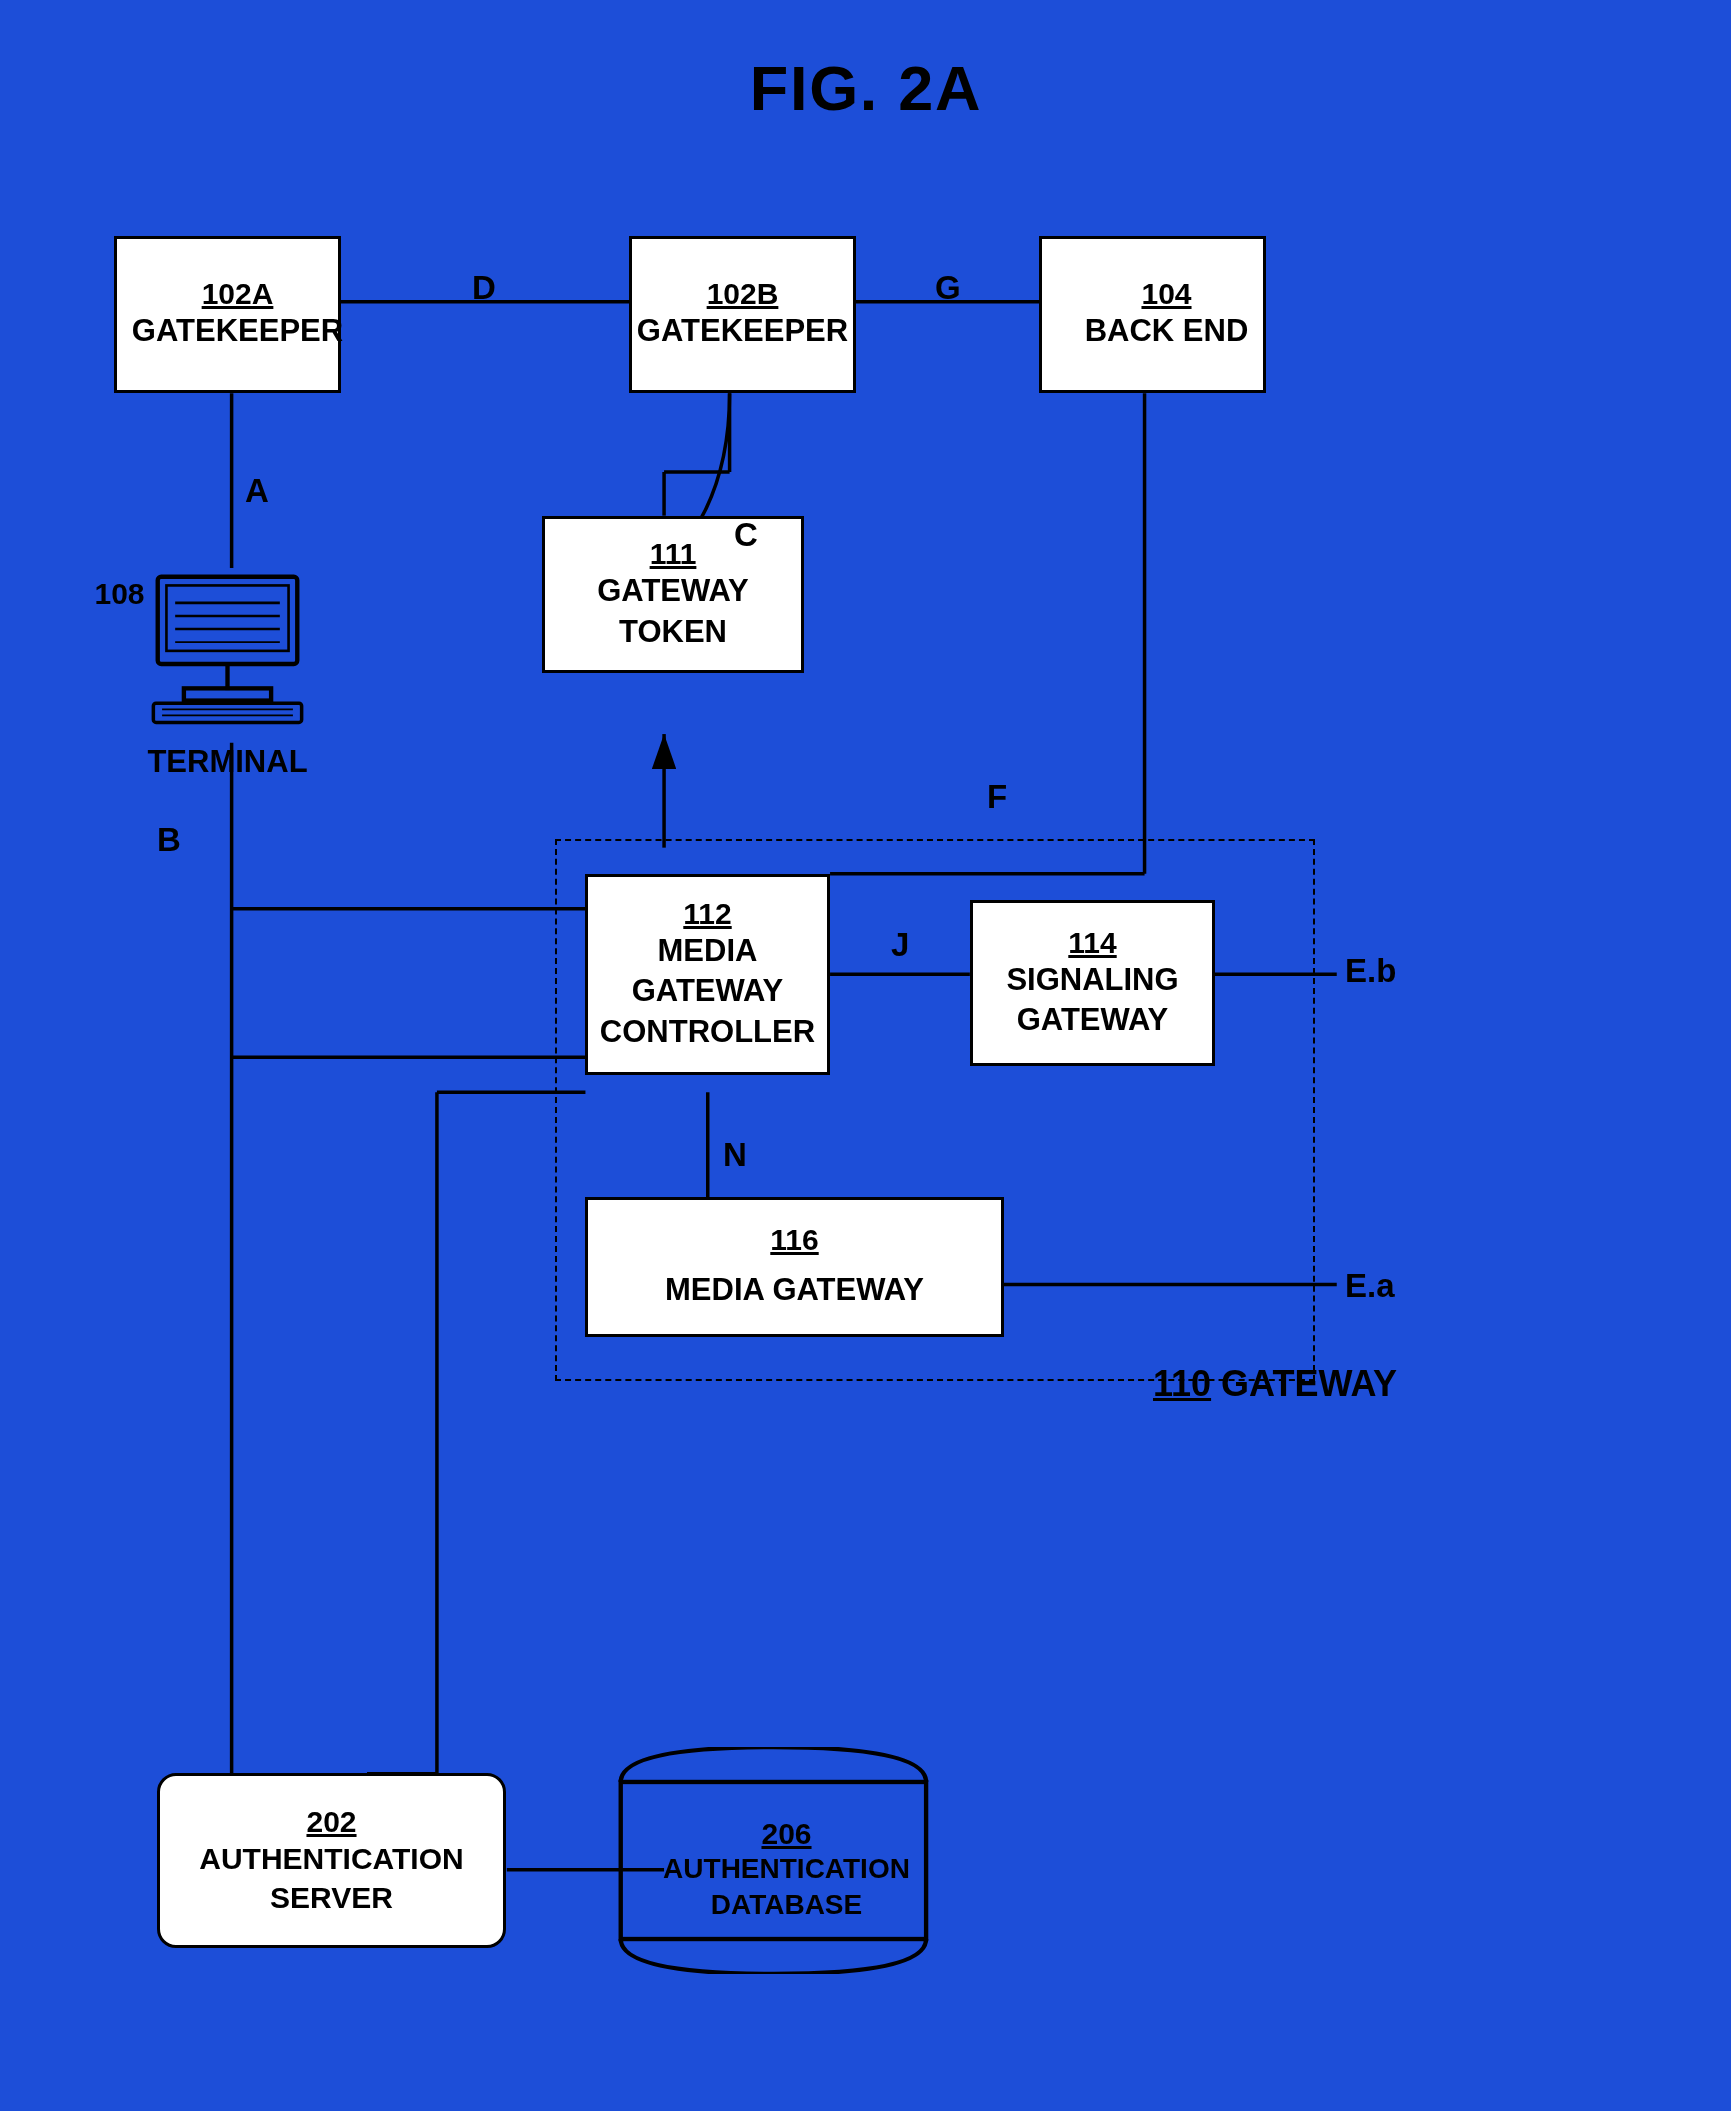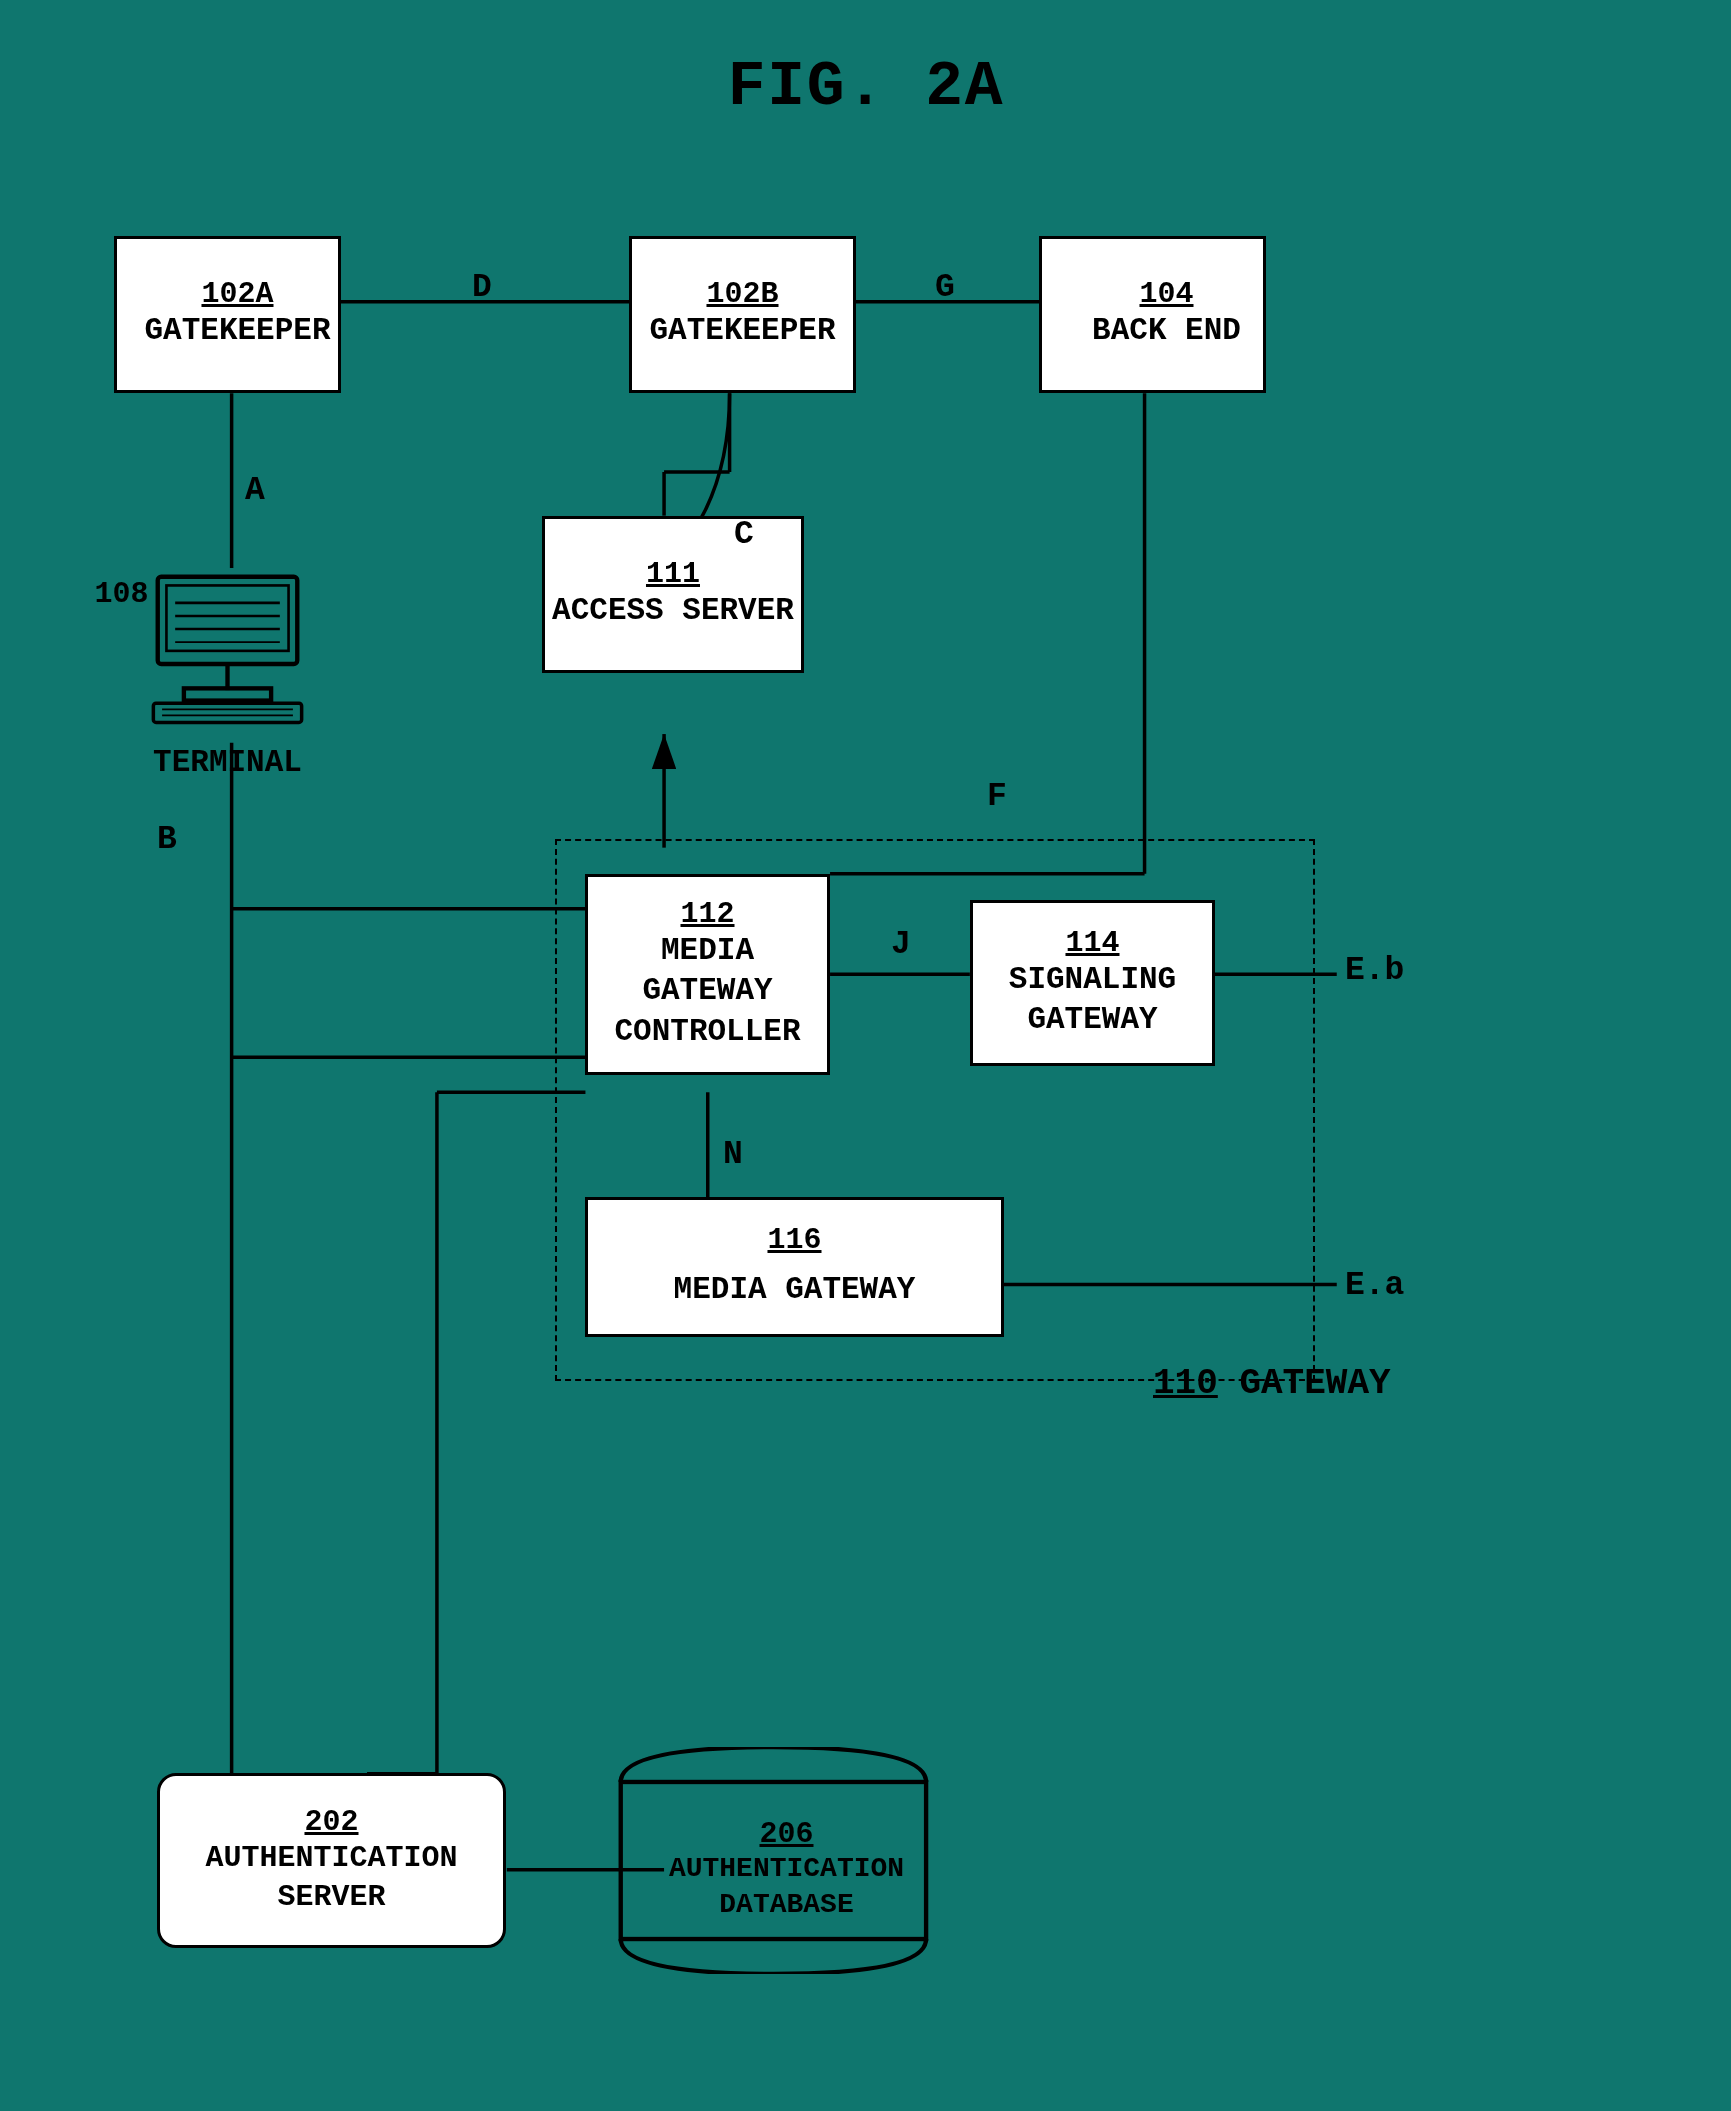--- a/index.html
+++ b/index.html
@@ -8,22 +8,21 @@
       font-family: Arial, sans-serif;
       width: 1732px;
       min-height: 2112px;
       position: relative;
       overflow: hidden;
     }
     .page {
       width: 1732px;
       height: 2112px;
       position: relative;
-      background: #0f766e;
-      font-family: Liberation Mono, monospace;
+      background: #1d4ed8;
     }
     .fig-title {
       text-align: center;
       font-size: 63px;
       font-weight: bold;
       padding-top: 52px;
       letter-spacing: 1.7px;
     }
     .diagram-area {
       position: absolute;
@@ -161,21 +160,21 @@
       <span class="box-label">GATEKEEPER</span>
     </div>
 
     <div class="box" style="left:969px; top:96px; width:227px; height:157px;padding-left:28px;">
       <span class="box-num">104</span>
       <span class="box-label">BACK END</span>
     </div>
 
     <div class="box" style="left:472px; top:376px; width:262px; height:157px;">
       <span class="box-num">111</span>
-      <span class="box-label">ACCESS SERVER</span>
+      <span class="box-label">GATEWAY TOKEN</span>
     </div>
 
     <div class="terminal-box" style="left:70px; top:428px;">
       
       <svg width="175" height="157" viewBox="0 0 200 180" xmlns="http://www.w3.org/2000/svg">
 
         <rect x="20" y="10" width="160" height="100" rx="4" fill="none" stroke="#000" stroke-width="5"></rect>
 
         <rect x="30" y="20" width="140" height="75" fill="none" stroke="#000" stroke-width="3"></rect>
 

